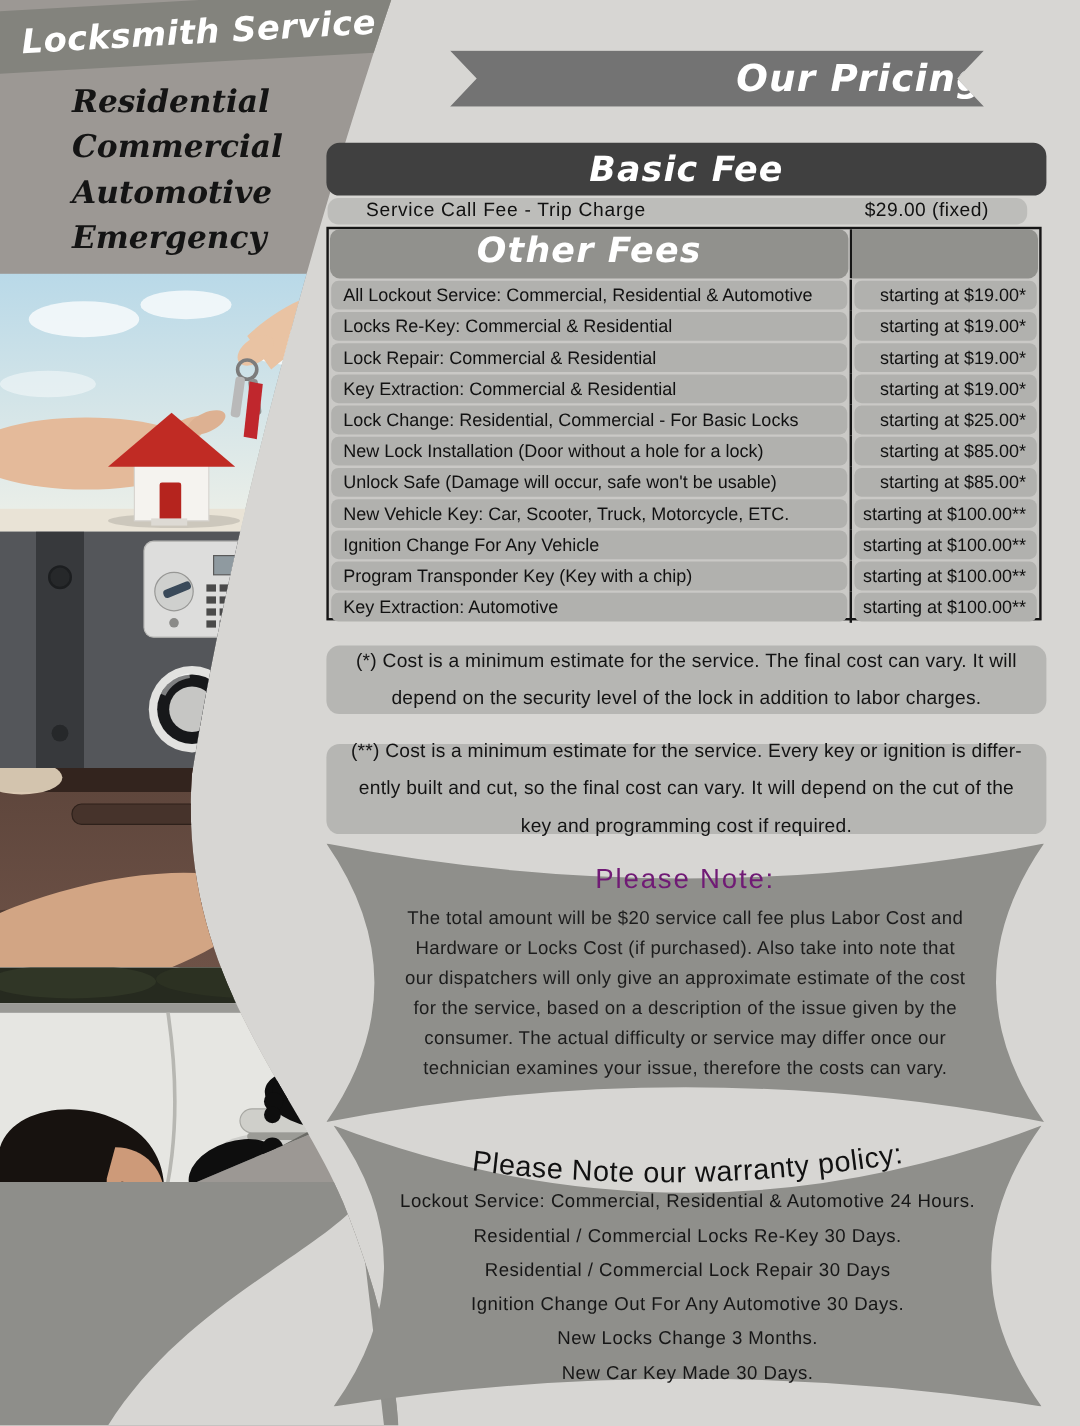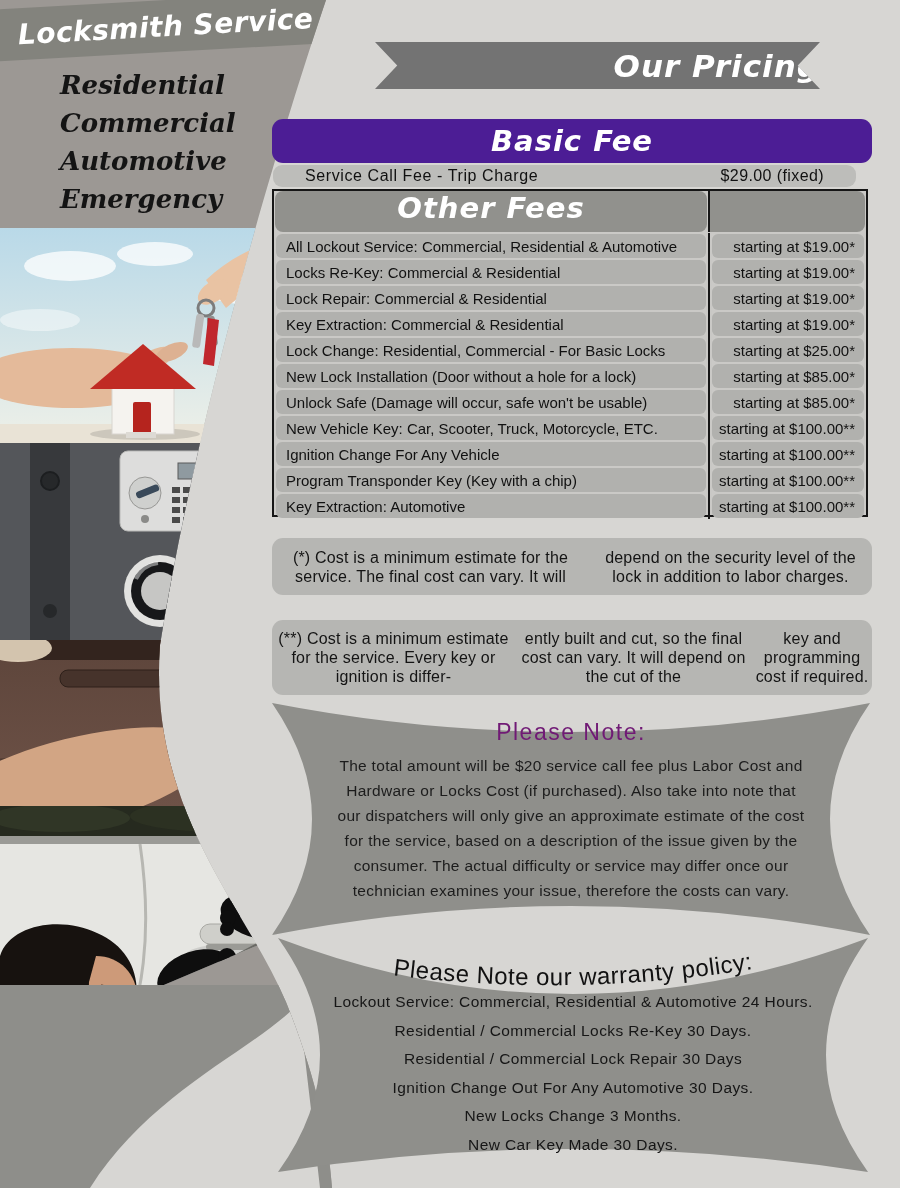--- a/index.html
+++ b/index.html
@@ -36,21 +36,21 @@
   .ribbon{
     position:absolute;left:375px;top:42px;width:445px;height:47px;
     background:#737373;
     clip-path:polygon(0 0,100% 0,95% 50%,100% 100%,0 100%,5% 50%);
     display:flex;align-items:center;justify-content:flex-end;
   }
   .ribbon span{color:#fff;font-size:31px;letter-spacing:1px;}
 
   .basic-banner{
     position:absolute;left:272px;top:119px;width:600px;height:44px;border-radius:11px;
-    background:#4c1d95;display:flex;align-items:center;justify-content:center;
+    background:#404040;display:flex;align-items:center;justify-content:center;
   }
   .basic-banner span{color:#fff;font-size:29px;letter-spacing:1px;}
 
   .svc-row{
     position:absolute;left:273px;top:165px;width:583px;height:22px;border-radius:9px;
     background:#bdbdba;display:flex;align-items:center;justify-content:space-between;
     padding:0 32px;box-sizing:border-box;
   }
   .svc-row .lbl{font-size:16px;letter-spacing:.6px;color:#111;}
   .svc-row .prc{font-size:16px;letter-spacing:.4px;color:#111;}
@@ -71,22 +71,22 @@
   .trow .pill{
     background:#b1b1ae;border-radius:6px;height:100%;display:flex;align-items:center;
     font-size:15px;color:#111;
   }
   .trow .svc .pill{padding-left:10px;}
   .trow .price{border-left:2px solid #161616;}
   .trow .price .pill{justify-content:flex-end;padding-right:9px;}
 
   .notebox{
     position:absolute;left:272px;width:600px;border-radius:11px;background:#b6b6b3;
-    display:flex;flex-direction:row;align-items:center;justify-content:center;
-    color:#141414;font-size:16px;line-height:19px;letter-spacing:.2px;text-align:center;
+    display:flex;flex-direction:column;align-items:center;justify-content:center;
+    color:#141414;font-size:16px;line-height:19px;letter-spacing:.2px;text-align:center;gap:12px;
   }
   #note1{top:538px;height:57px;}
   #note2{top:620px;height:75px;}
 
   .shape-wrap{position:absolute;}
   #pleaseNoteWrap{left:272px;top:703px;width:598px;height:232px;}
   #warrantyWrap{left:278px;top:938px;width:590px;height:234px;}
   .shape-svg{position:absolute;left:0;top:0;}
   .pn-title{
     position:absolute;left:0;top:16px;width:100%;text-align:center;

